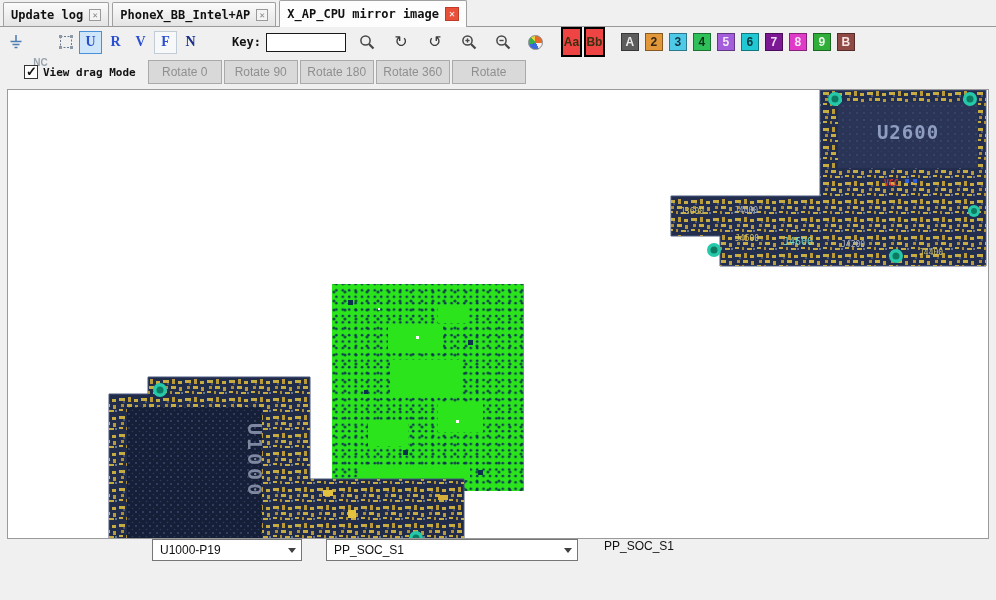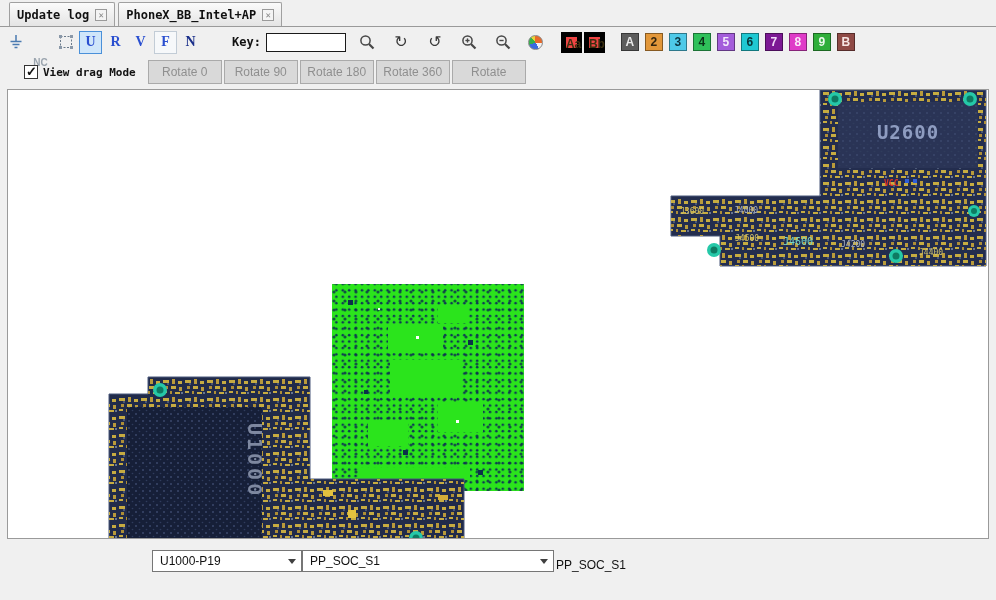--- a/index.html
+++ b/index.html
@@ -1,20 +1,20 @@
 <!DOCTYPE html>
 <html><head>
 <meta charset="utf-8">
 <style>
   * { margin:0; padding:0; box-sizing:border-box; }
   html,body { width:996px; height:600px; overflow:hidden; background:#f0f0f0;
               font-family:"Liberation Sans", sans-serif; }
 
   
-  .tabbar { display:flex; align-items:flex-end; height:27px; padding-left:9px;
+  .tabbar { display:flex; align-items:flex-end; height:27px; padding-left:3px;
             border-bottom:1px solid #9a9a9a; background:#f0f0f0; gap:3px; }
   .tab { display:flex; align-items:center; gap:6px; height:24px; padding:0 7px;
          background:linear-gradient(#fbfbfb,#e4e4e4); border:1px solid #a0a0a0;
          border-bottom:none; border-radius:2px 2px 0 0;
          font:bold 12px "DejaVu Sans Mono", monospace; color:#111; cursor:default; }
   .tab.active { background:#fdfdfd; height:27px; margin-bottom:-1px; }
   .tab-close { width:12px; height:12px; border:1px solid #9a9a9a; color:#8a8a8a;
                font-size:9px; line-height:10px; text-align:center; background:#f4f4f4; }
   .tab-close::after { content:"✕"; }
   .tab.active .tab-close { background:#e8503a; border-color:#c03a28; color:#fff;
@@ -31,21 +31,21 @@
   .nc-txt { font:bold 10px "Liberation Sans", sans-serif; color:#9aa4ae;margin-top:41px; }
   .key-label { font:bold 12px "DejaVu Sans Mono", monospace; color:#111; margin-left:28px; margin-right:3px; }
   .key-input { width:80px; height:19px; border:1px solid #1a1a1a; background:#fff;
                font:12px "Liberation Sans", sans-serif; padding:0 3px; outline:none; }
   .iconbtn { width:26px; height:24px; display:flex; align-items:center; justify-content:center;
              background:transparent; border:none; cursor:pointer; margin-left:6px; }
   .rot-glyph { font-size:16px; color:#3a3a3a; line-height:1; }
   .palette { width:15px; height:15px; border-radius:50%; margin-left:10px; cursor:pointer;
              border:1px solid #888;
              background:conic-gradient(#e86a2a 0 95deg,#f2f2f2 95deg 150deg,#3a6ae0 150deg 250deg,#35b04a 250deg 320deg,#e8d23a 320deg 360deg); }
-  .fontbtn { width:21px; height:21px; border:5px solid #000000; background:#ef4444;
+  .fontbtn { width:21px; height:30px; border:2px solid #000000; background:#ef4444;
              font:bold 12px "Liberation Sans", sans-serif; color:#3a2f10; cursor:pointer; }
   .fontbtn.first { margin-left:16px; }
   .chips { display:flex; gap:6px; margin-left:14px; }
   .chip { width:18px; height:18px; border:1px solid rgba(0,0,0,.4);
           font:bold 12px "Liberation Sans", sans-serif; display:flex;
           align-items:center; justify-content:center; cursor:pointer; }
 
   
   .controls { display:flex; align-items:center; height:30px; padding:0 24px; }
   .chk { width:14px; height:14px; border:1px solid #333; background:#fff; position:relative; cursor:pointer; }
@@ -53,39 +53,43 @@
   .drag-label { font:bold 11px "DejaVu Sans Mono", monospace; color:#111; margin:0 12px 0 5px; }
   .rbtn { min-width:74px; height:24px; background:#d9d9d9; border:1px solid #aaa;
           color:#8f8f8f; font:12px "Liberation Sans", sans-serif; margin-right:2px; cursor:pointer; }
 
   
   .canvas { position:relative; margin:2px 7px 0 7px; width:982px; height:450px;
             background:#fff; border:1px solid #9a9a9a; overflow:hidden; }
   .canvas svg { position:absolute; left:0; top:0; }
 
   
-  .statusbar { display:flex; align-items:flex-end; height:33px; padding-left:152px; gap:0; }
+  .statusbar { display:flex; align-items:flex-start; height:33px; padding-left:152px; gap:24px; }
   .selectbox { height:22px; background:#fff; border:1px solid #767676; display:flex;
                align-items:center; justify-content:space-between; padding:0 5px 0 7px;
                font:12px "Liberation Sans", sans-serif; color:#111; cursor:pointer; }
   .sel-pin { width:150px; }
   .sel-net { width:252px; }
   .caret { width:0; height:0; border:4px solid transparent; border-top:5px solid #404040; margin-top:5px; }
   .net-label { font:12px "Liberation Sans", sans-serif; color:#111; margin-left:2px; }
 </style>
 </head>
 <body>
 
 <div class="tabbar">
   <div class="tab">
     <span>Update log</span>
     <span class="tab-close"></span>
   </div>
   <div class="tab">
     <span>PhoneX_BB_Intel+AP</span>
+    <span class="tab-close"></span>
+  </div>
+  <div class="tab active">
+    <span>X_AP_CPU mirror image</span>
     <span class="tab-close"></span>
   </div>
 </div>
 
 <div class="toolbar">
   <button class="tbtn">
     <svg width="16" height="16" viewBox="0 0 16 16">
       <path d="M8 1 V7 M2.5 7.5 H13.5 M4.5 10.5 H11.5 M6.5 13.5 H9.5" stroke="#4a7ab0" stroke-width="1.5" fill="none"></path>
     </svg>
   </button>

